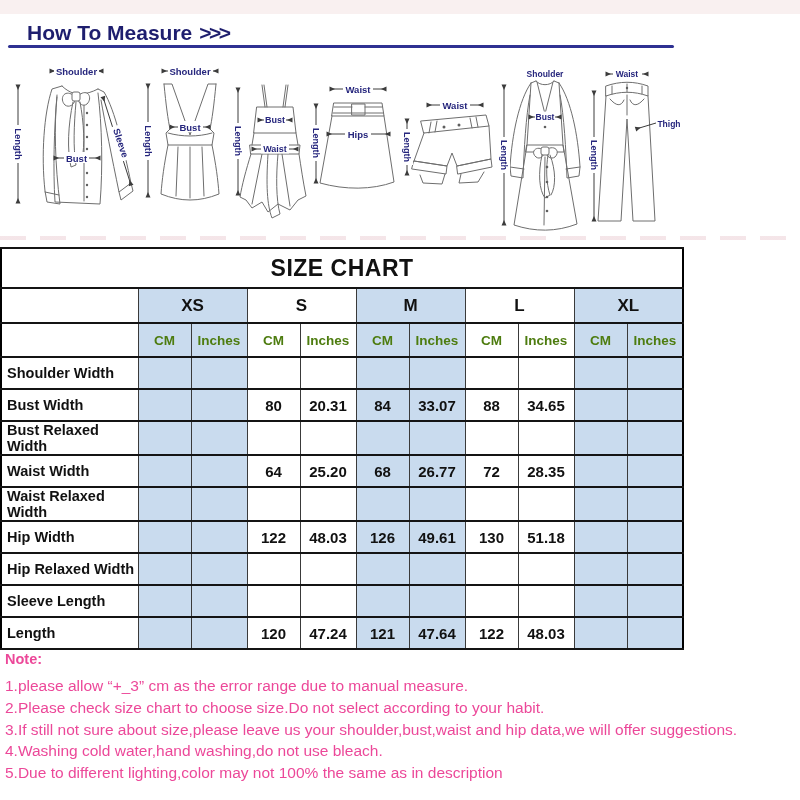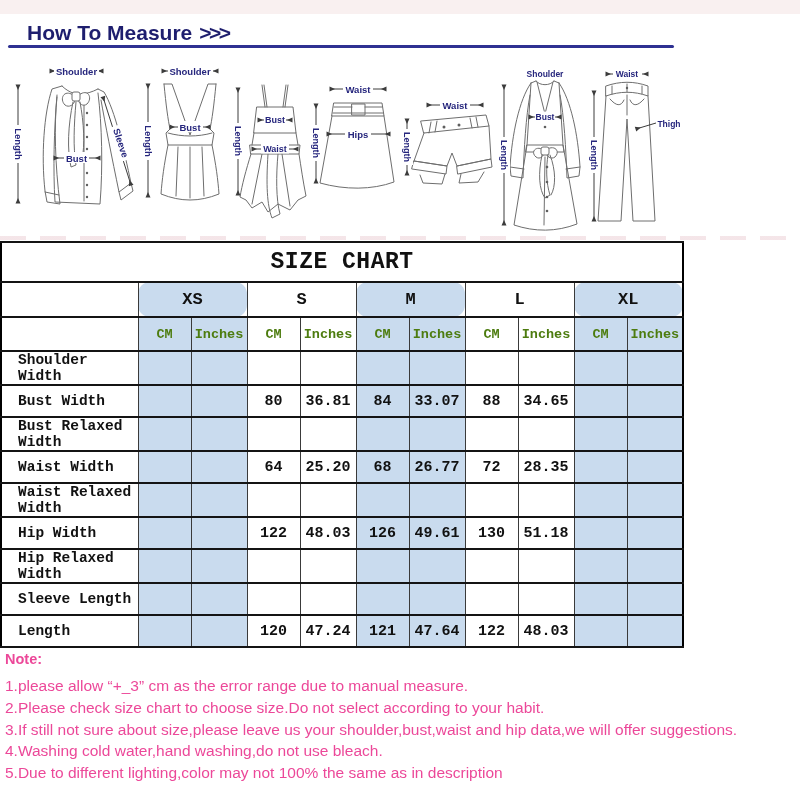--- a/index.html
+++ b/index.html
@@ -15,29 +15,29 @@
   .g{fill:none;stroke:#6e6e6e;stroke-width:1;stroke-linejoin:round;stroke-linecap:round;}
   .gw{fill:#fff;stroke:#6e6e6e;stroke-width:1;stroke-linejoin:round;}
   .meas{stroke:#3c3c3c;stroke-width:1;marker-start:url(#ah);marker-end:url(#ah);}
   .meas1{stroke:#3c3c3c;stroke-width:1;marker-start:url(#ah);}
   .lbl{font-family:"Liberation Sans",sans-serif;font-size:9.5px;font-weight:bold;fill:#26267d;}
   .lbl9{font-size:9px;}
   .lbl8{font-size:8.5px;}
   .lblbg{fill:#ffffff;}
   .dot{fill:#5f5f5f;stroke:none;}
   
-  .size-table{position:absolute;top:241px;left:0;width:682px;border-collapse:collapse;
-        table-layout:fixed;background:#fff;border:2px solid #000;font-family:Liberation Mono, monospace;}
+  .size-table{position:absolute;top:247px;left:0;width:682px;border-collapse:collapse;
+        table-layout:fixed;background:#fff;border:2px solid #000;}
   .size-table td{border:1px solid #3a3a3a;border-top:2px solid #141414;border-bottom:2px solid #141414;
         overflow:hidden;padding:0;}
   .title-cell{font-size:23px;font-weight:bold;text-align:center;height:38px;letter-spacing:.5px;}
-  tr.sizes td{font-size:17px;font-weight:bold;text-align:center;height:33px;border-radius:12px;}
+  tr.sizes td{font-size:17px;font-weight:bold;text-align:center;height:33px;}
   tr.units td{font-size:13.5px;font-weight:bold;text-align:center;height:32px;color:#4d7c0f;}
   tr.data td{font-size:15px;font-weight:bold;text-align:center;height:30px;}
-  tr.data td.rowlabel{font-size:14.5px;text-align:left;padding-left:16px;}
+  tr.data td.rowlabel{font-size:14.5px;text-align:left;padding-left:5px;}
   tr.units td:nth-child(2),tr.units td:nth-child(3),tr.units td:nth-child(6),tr.units td:nth-child(7),
   tr.units td:nth-child(10),tr.units td:nth-child(11),
   tr.data td:nth-child(2),tr.data td:nth-child(3),tr.data td:nth-child(6),tr.data td:nth-child(7),
   tr.data td:nth-child(10),tr.data td:nth-child(11),
   tr.sizes td:nth-child(2),tr.sizes td:nth-child(4),tr.sizes td:nth-child(6){background:#c9dbee;}
   
   .notes{position:absolute;top:651px;left:5px;width:794px;color:#ec4899;}
   .notes .heading{font-weight:bold;font-size:14.5px;margin-bottom:8px;}
   .note{font-size:15.5px;line-height:21.8px;white-space:nowrap;}
 </style>
@@ -281,21 +281,21 @@
           <td></td>
           <td></td>
           <td></td>
           <td></td>
         </tr>
     <tr class="data">
           <td class="rowlabel">Bust Width</td>
           <td></td>
           <td></td>
           <td>80</td>
-          <td>36.81</td>
+          <td>20.31</td>
           <td>84</td>
           <td>33.07</td>
           <td>88</td>
           <td>34.65</td>
           <td></td>
           <td></td>
         </tr>
     <tr class="data">
           <td class="rowlabel">Bust Relaxed Width</td>
           <td></td>

